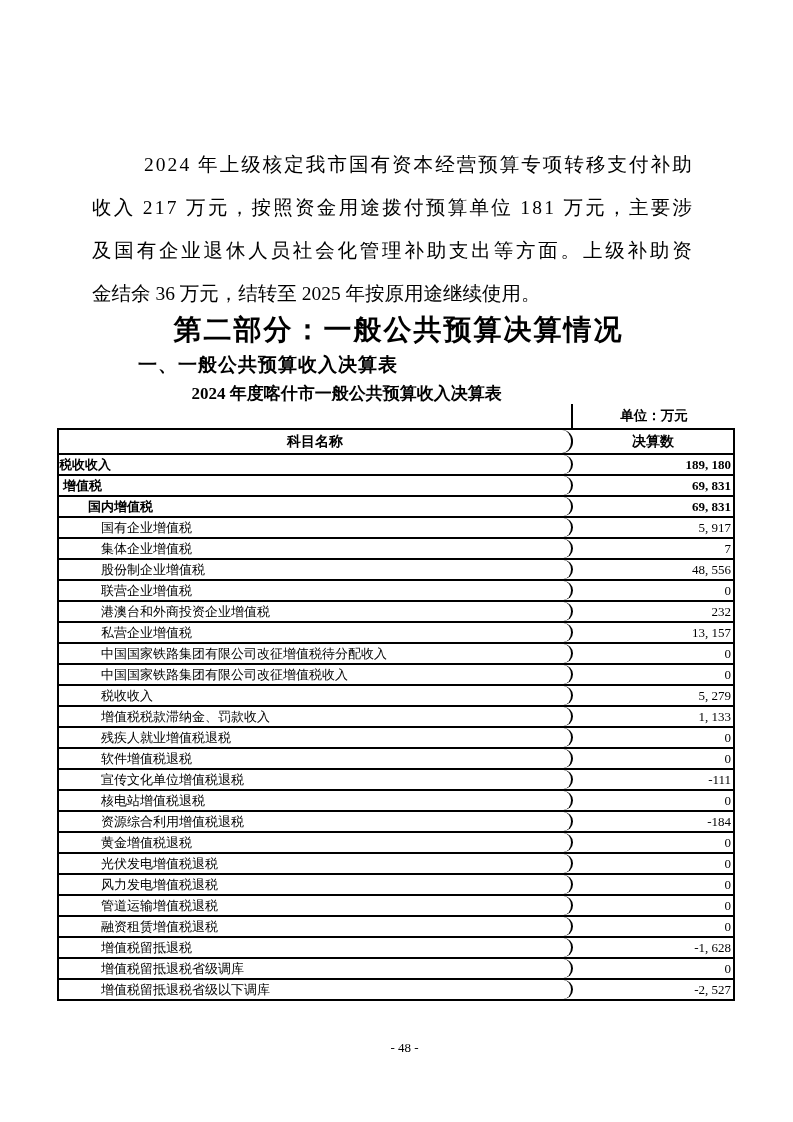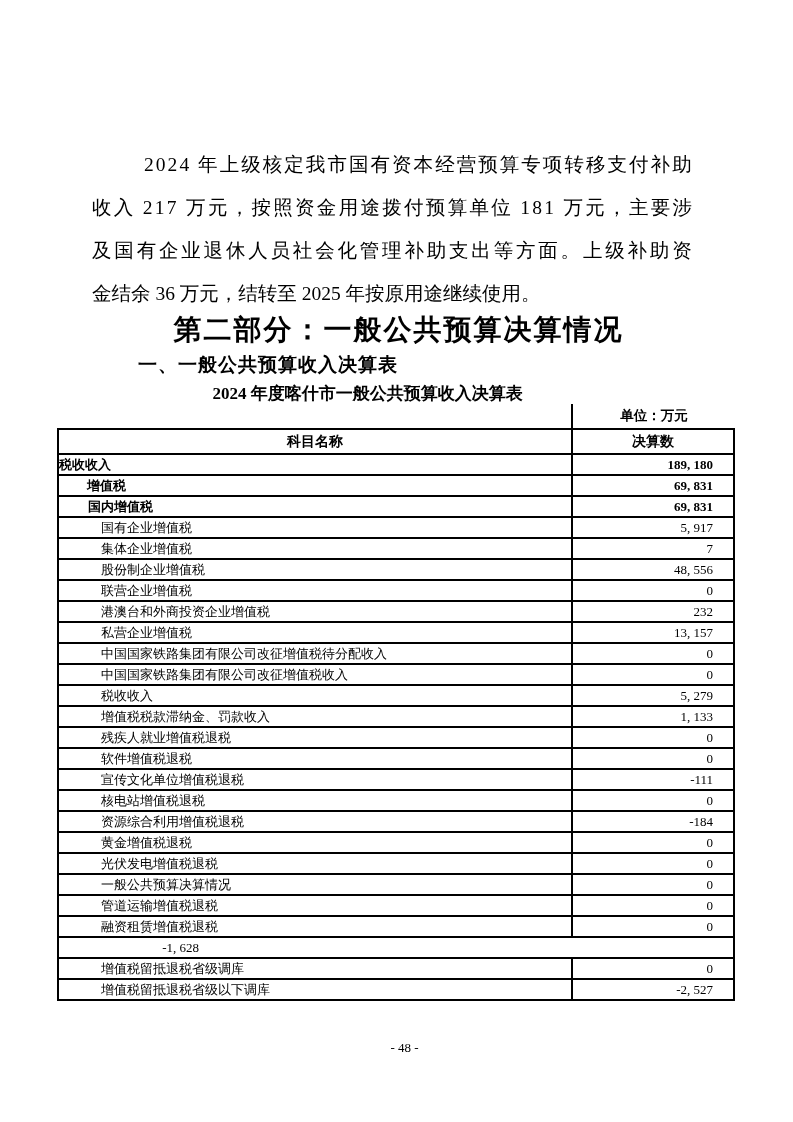--- a/index.html
+++ b/index.html
@@ -54,21 +54,20 @@
     font-size: 19px;
     letter-spacing: 1px;
   }
   .table-title {
     position: absolute;
     left: 0; top: 382px;
     width: 693px;
     text-align: center;
     font-weight: bold;
     font-size: 17px;
-    padding-left: 21px;
   }
 
   
   .unit-band {
     position: absolute;
     left: 57px; top: 404px;
     width: 678px; height: 24px;
   }
   .unit-cell {
     position: absolute;
@@ -101,34 +100,35 @@
     border-top: none;
     height: 23px;
   }
   .td {
     display: flex;
     align-items: center;
     box-sizing: border-box;
     font-size: 13px;
     white-space: nowrap;
     overflow: hidden;
+    border-radius: 11px;
   }
   .td.name {
     flex: 1;
     border-right: 2px solid #000;
     padding-left: 0;
   }
   .td.val {
     width: 160px;
     justify-content: flex-end;
-    padding-right: 20px;
+    padding-right: 2px;
   }
   .th-row .td { justify-content: center; font-weight: bold; font-size: 14px; padding: 0; }
   .tr.bold .td { font-weight: bold; }
-  .td.name.lvl1 { padding-left: 28px; }
+  .td.name.lvl1 { padding-left: 4px; }
   .td.name.lvl2 { padding-left: 29px; }
   .td.name.lvl3 { padding-left: 42px; }
 
   
   .page-number {
     position: absolute;
     left: 8px; top: 1040px;
     width: 793px;
     text-align: center;
     font-size: 13px;
@@ -347,35 +347,36 @@
     <div class="td name lvl3">黄金增值税退税</div>
     <div class="td val">0</div>
   </div>
 
   <div class="tr">
     <div class="td name lvl3">光伏发电增值税退税</div>
     <div class="td val">0</div>
   </div>
 
   <div class="tr">
-    <div class="td name lvl3">一般公共预算决算情况</div>
+    <div class="td name lvl3">风力发电增值税退税</div>
     <div class="td val">0</div>
   </div>
 
   <div class="tr">
     <div class="td name lvl3">管道运输增值税退税</div>
     <div class="td val">0</div>
   </div>
 
   <div class="tr">
     <div class="td name lvl3">融资租赁增值税退税</div>
     <div class="td val">0</div>
   </div>
 
   <div class="tr">
+    <div class="td name lvl3">增值税留抵退税</div>
     <div class="td val">-1, 628</div>
   </div>
 
   <div class="tr">
     <div class="td name lvl3">增值税留抵退税省级调库</div>
     <div class="td val">0</div>
   </div>
 
   <div class="tr">
     <div class="td name lvl3">增值税留抵退税省级以下调库</div>

